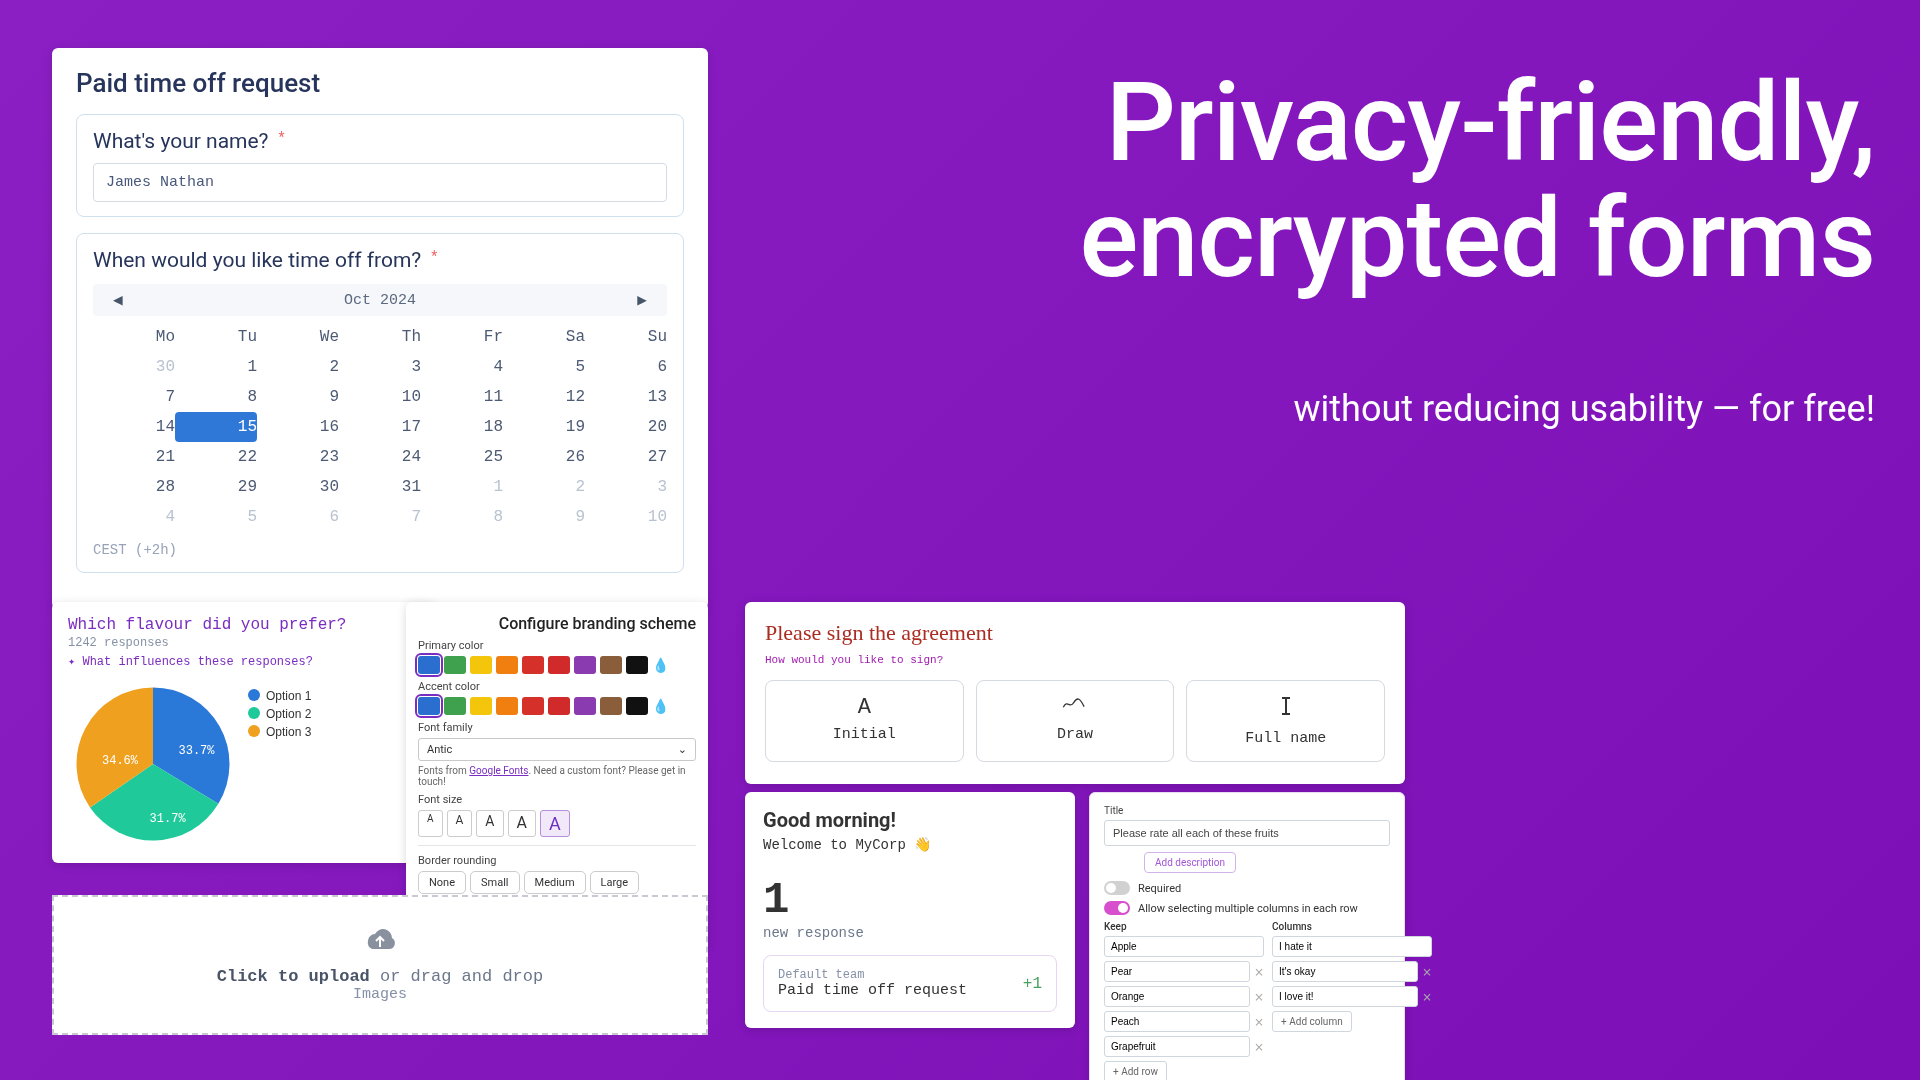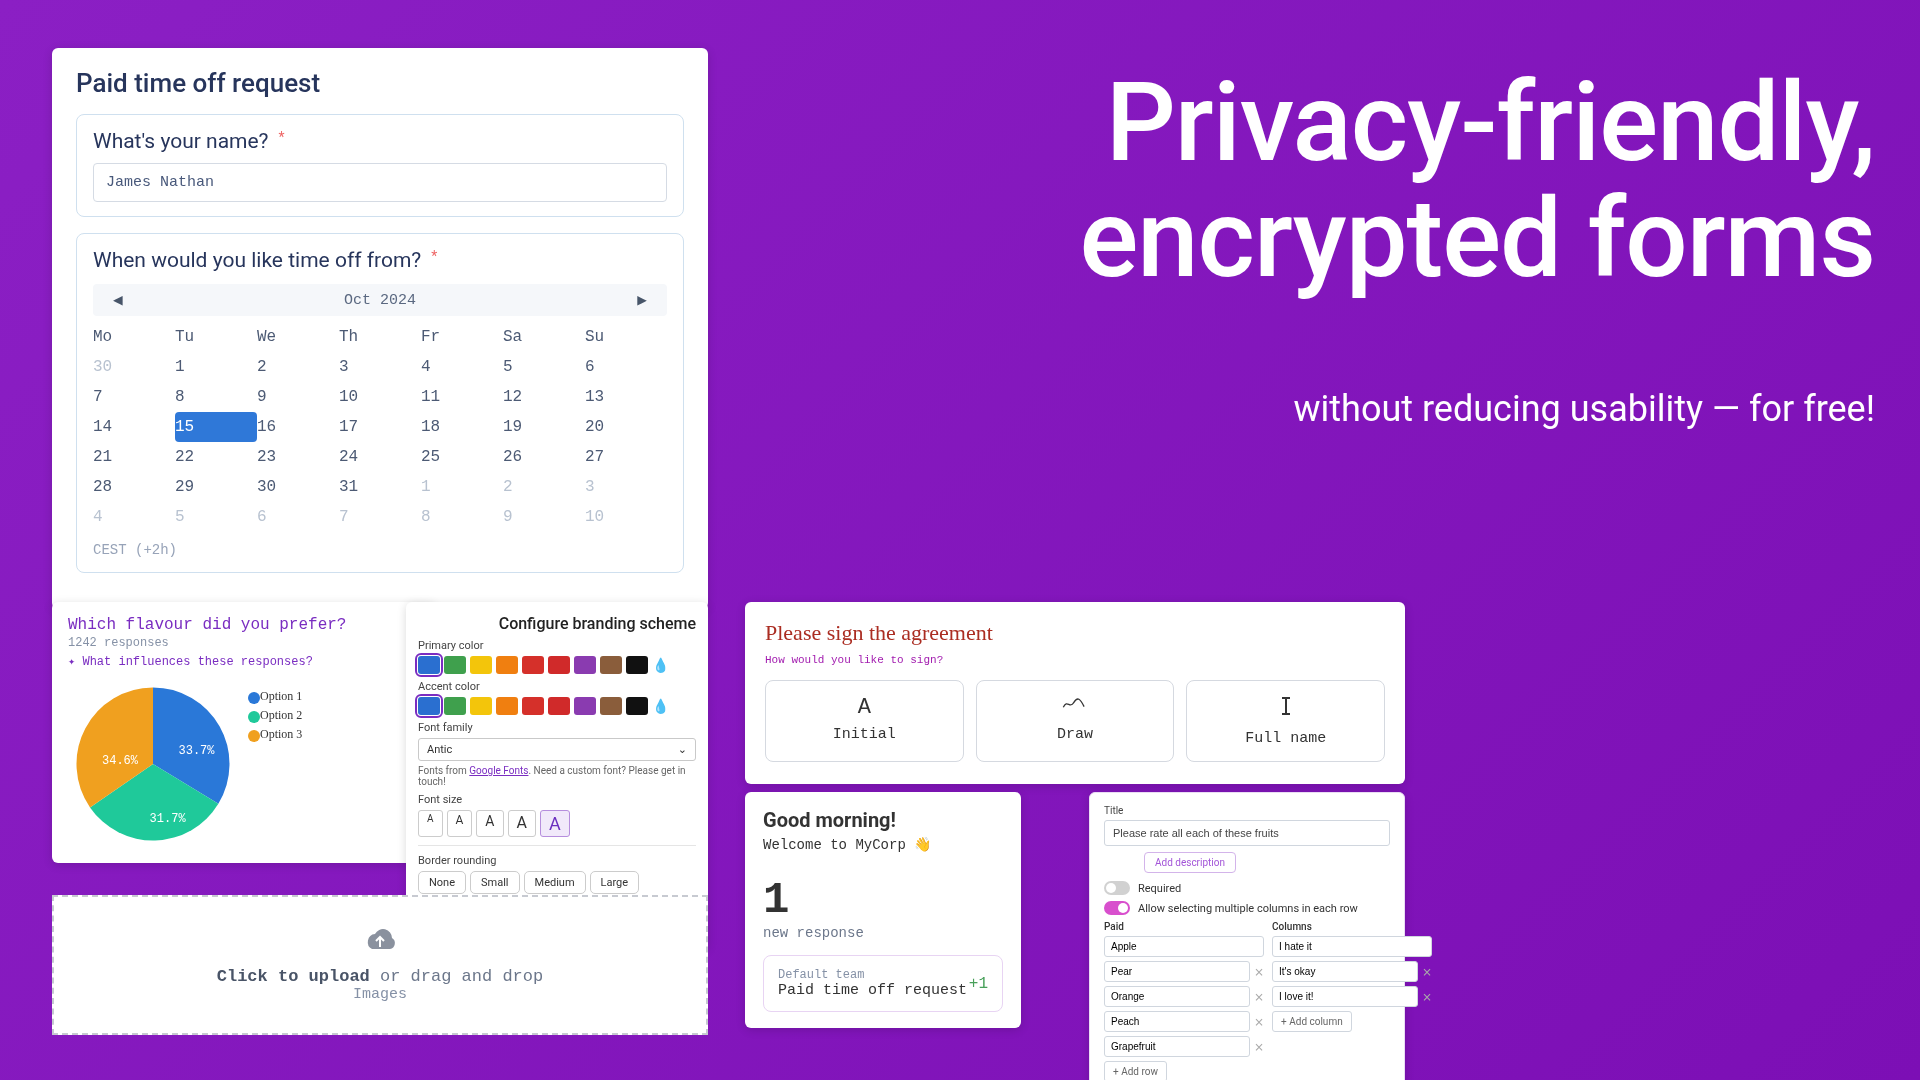--- a/index.html
+++ b/index.html
@@ -27,38 +27,38 @@
 .field-label { color:#27355c; font-size:21px; display:inline; }
 .req { color:#e66; font-size:14px; margin-left:6px; vertical-align:top; }
 .text-input { border:1px solid #d5dbe4; border-radius:4px; padding:10px 12px; margin-top:10px;
   font-family: "Courier New", monospace; font-size:15px; color:#49597b; width:100%; }
 .cal-head { display:flex; align-items:center; justify-content:space-between;
   background:#f5f7fa; border-radius:4px; padding:6px 20px; margin-top:12px;
   font-family:"Courier New",monospace; font-size:15px; color:#5a6880; }
 .cal-arrow { color:#475569; font-size:16px; cursor:pointer; }
 .cal { width:100%; border-collapse:collapse; margin-top:6px;
   font-family:"Courier New",monospace; font-size:16px; color:#4c5a74; }
-.cal th, .cal td { text-align:left; padding:6px 0; width:14.28%;margin-top:8px; }
+.cal th, .cal td { text-align:right; padding:6px 0; width:14.28%;margin-top:8px; }
 .cal th { font-weight:500; color:#4c5a74; }
 .cal td.out { color:#b8c2d0; }
 .cal td.sel { background:#2f78d8; color:#fff; border-radius:4px; }
 .tz { font-family:"Courier New",monospace; font-size:14px; color:#97a3b8; margin-top:10px; }
 
 
 .c2 { position:absolute; left:52px; top:602px; width:384px; padding:14px 16px; }
 .c2-title { font-family:"Courier New",monospace; font-size:16px; color:#7a2dc1; }
 .c2-sub { font-family:"Courier New",monospace; font-size:12px; color:#8591a6; margin-top:2px; }
 .c2-link { font-family:"Courier New",monospace; font-size:12px; color:#7a2dc1; margin-top:4px; display:inline-block; }
 .pie-wrap { display:flex; gap:10px; margin-top:10px; }
 .pie { width:170px; height:170px; position:relative; }
 .pie svg { width:100%; height:100%; }
 .pie-lbl { position:absolute; color:#fff; font-size:12px; font-family:"Courier New",monospace; }
 .legend { margin-top:10px; font-size:12px; }
-.legend-row { display:flex; align-items:flex-end; margin-bottom:4px;
-  font-family:Liberation Serif, serif; }
+.legend-row { display:flex; align-items:flex-start; gap:6px; margin-bottom:4px;
+  font-family:Liberation Sans, sans-serif; }
 .sw { width:12px; height:12px; border-radius:50%; display:inline-block; }
 
 
 .c3 { position:absolute; left:406px; top:602px; width:302px; padding:10px 12px;
   font-size:12px; color:#333; }
 .c3 h4 { font-size:16px; font-weight:500; color:#222; margin:2px 0 6px; text-align:right; }
 .c3-lbl { font-size:11px; color:#444; margin-top:6px; margin-bottom:4px; }
 .color-row { display:flex; gap:4px; flex-wrap:wrap; align-items:center; }
 .cswatch { width:22px; height:18px; border-radius:3px; cursor:pointer; }
 .cswatch.sel { outline:2px solid #7a2dc1; outline-offset:1px; }
@@ -87,21 +87,21 @@
 
 
 .c5 { position:absolute; left:52px; top:895px; width:656px; padding:30px 0;
   border:2px dashed #c7cad1; background:#fff; text-align:center; }
 .c5 .cloud { width:36px; height:28px; margin:0 auto 12px; position:relative; }
 .c5 p { font-family:"Courier New",monospace; font-size:17px; color:#6c778b; }
 .c5 .st { font-weight:bold; color:#495467; }
 .c5 .sub { font-size:15px; margin-top:0; color:#8591a6; }
 
 
-.c6 { position:absolute; left:745px; top:792px; width:276px; padding:16px 18px; }
+.c6 { position:absolute; left:745px; top:792px; width:330px; padding:16px 18px; }
 .c6 h3 { font-size:20px; font-weight:700; }
 .c6-sub { font-family:"Courier New",monospace; font-size:14px; margin-top:4px; color:#333; }
 .c6-big { font-family:"Courier New",monospace; font-size:44px; font-weight:bold; margin-top:22px; }
 .c6-lbl { font-family:"Courier New",monospace; font-size:14px; color:#6c778b; }
 .c6-item { border:1px solid #e8d4f3; border-radius:8px; padding:12px 14px; margin-top:14px;
   display:flex; justify-content:space-between; align-items:center; }
 .c6-item-text { font-family:"Courier New",monospace; }
 .c6-item-sm { font-size:12px; color:#8591a6; }
 .c6-item-lg { font-size:15px; color:#333; }
 .c6-plus { color:#48a05a; font-family:"Courier New",monospace; font-size:16px; }
@@ -392,21 +392,21 @@
   <div class="c7-toggle">
     <div class="tg off"></div>
     <span>Required</span>
   </div>
   <div class="c7-toggle">
     <div class="tg on"></div>
     <span>Allow selecting multiple columns in each row</span>
   </div>
   <div class="c7-cols">
     <div class="c7-col">
-      <h6>Paid</h6>
+      <h6>Keep</h6>
       <div id="matrix-rows">
           <div class="c7-row">
             <input value="Apple" style="">
           </div>
           <div class="c7-row">
             <input value="Pear" style="">
             <span class="del">⨯</span>
           </div>
           <div class="c7-row">
             <input value="Orange" style="">

